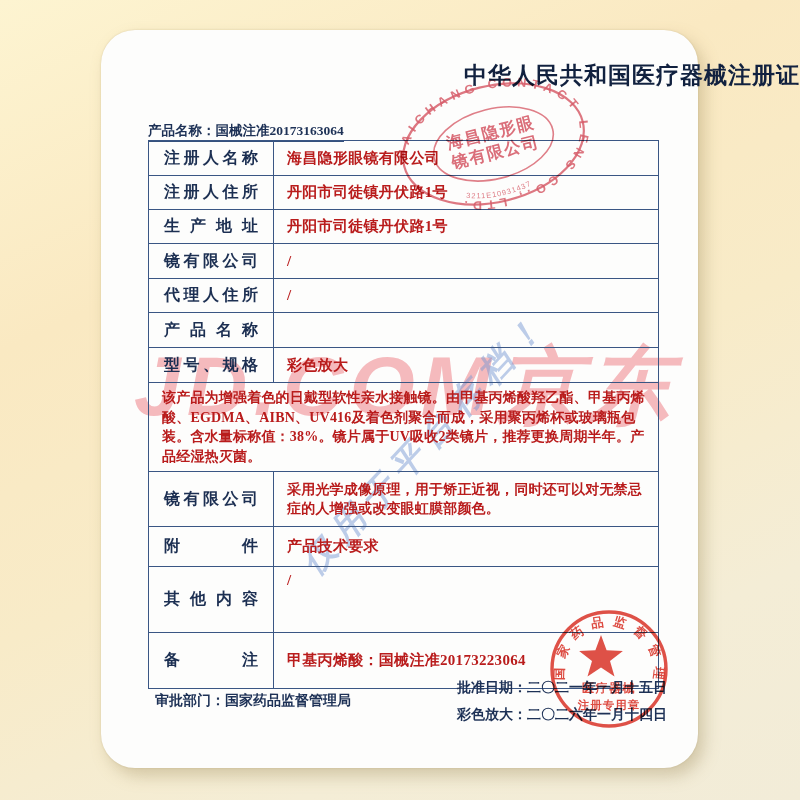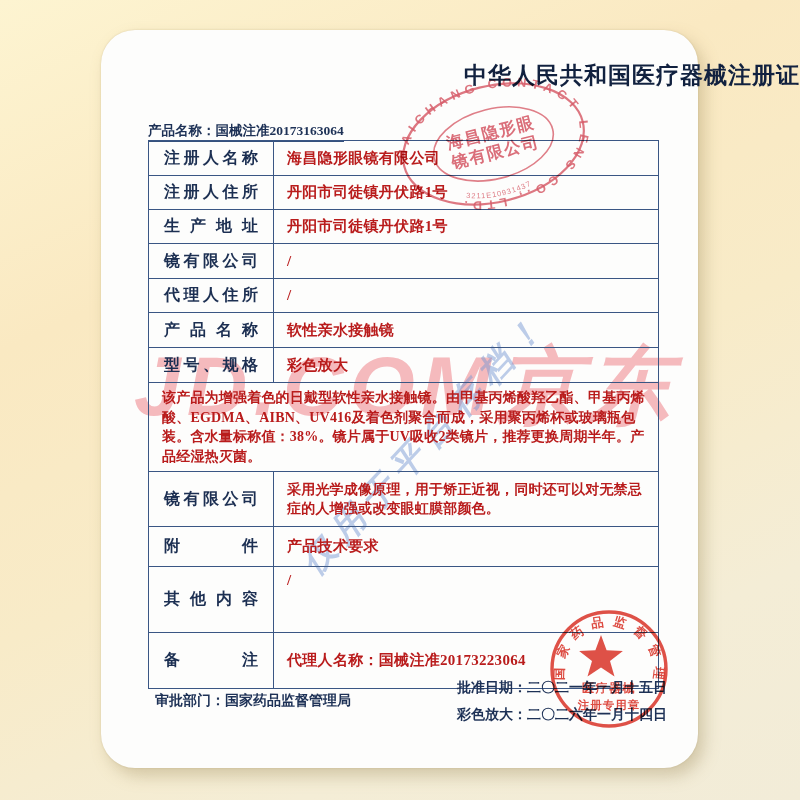--- a/index.html
+++ b/index.html
@@ -110,21 +110,20 @@
   <div class="trow h33">
     <div class="tlabel">
         <span class="lbl">代理人住所</span>
       </div>
     <div class="tvalue">/</div>
   </div>
   <div class="trow h34">
     <div class="tlabel">
         <span class="lbl">产品名称</span>
       </div>
-    <div class="tvalue">软性亲水接触镜</div>
   </div>
   <div class="trow h34">
     <div class="tlabel">
         <span class="lbl">型号、规格</span>
       </div>
     <div class="tvalue">彩色放大</div>
   </div>
   <div class="trow h88">
     <div class="tvalue para">该产品为增强着色的日戴型软性亲水接触镜。由甲基丙烯酸羟乙酯、甲基丙烯酸、EGDMA、AIBN、UV416及着色剂聚合而成，采用聚丙烯杯或玻璃瓶包装。含水量标称值：38%。镜片属于UV吸收2类镜片，推荐更换周期半年。产品经湿热灭菌。</div>
   </div>
@@ -143,21 +142,21 @@
   <div class="trow h65">
     <div class="tlabel">
         <span class="lbl">其他内容</span>
       </div>
     <div class="tvalue top">/</div>
   </div>
   <div class="trow h55">
     <div class="tlabel">
         <span class="lbl">备注</span>
       </div>
-    <div class="tvalue">代理人名称：国械注准20173223064</div>
+    <div class="tvalue">甲基丙烯酸：国械注准20173223064</div>
   </div>
 </div>
 
 <div class="footer-left"><span>审批部门：</span><span>国家药品监督管理局</span></div>
 
 <div class="footer-right">
   <div class="line"><span>批准日期：</span><span>二〇二一年一月十五日</span></div>
   <div class="line"><span>彩色放大：</span><span>二〇二六年一月十四日</span></div>
 </div>
 

